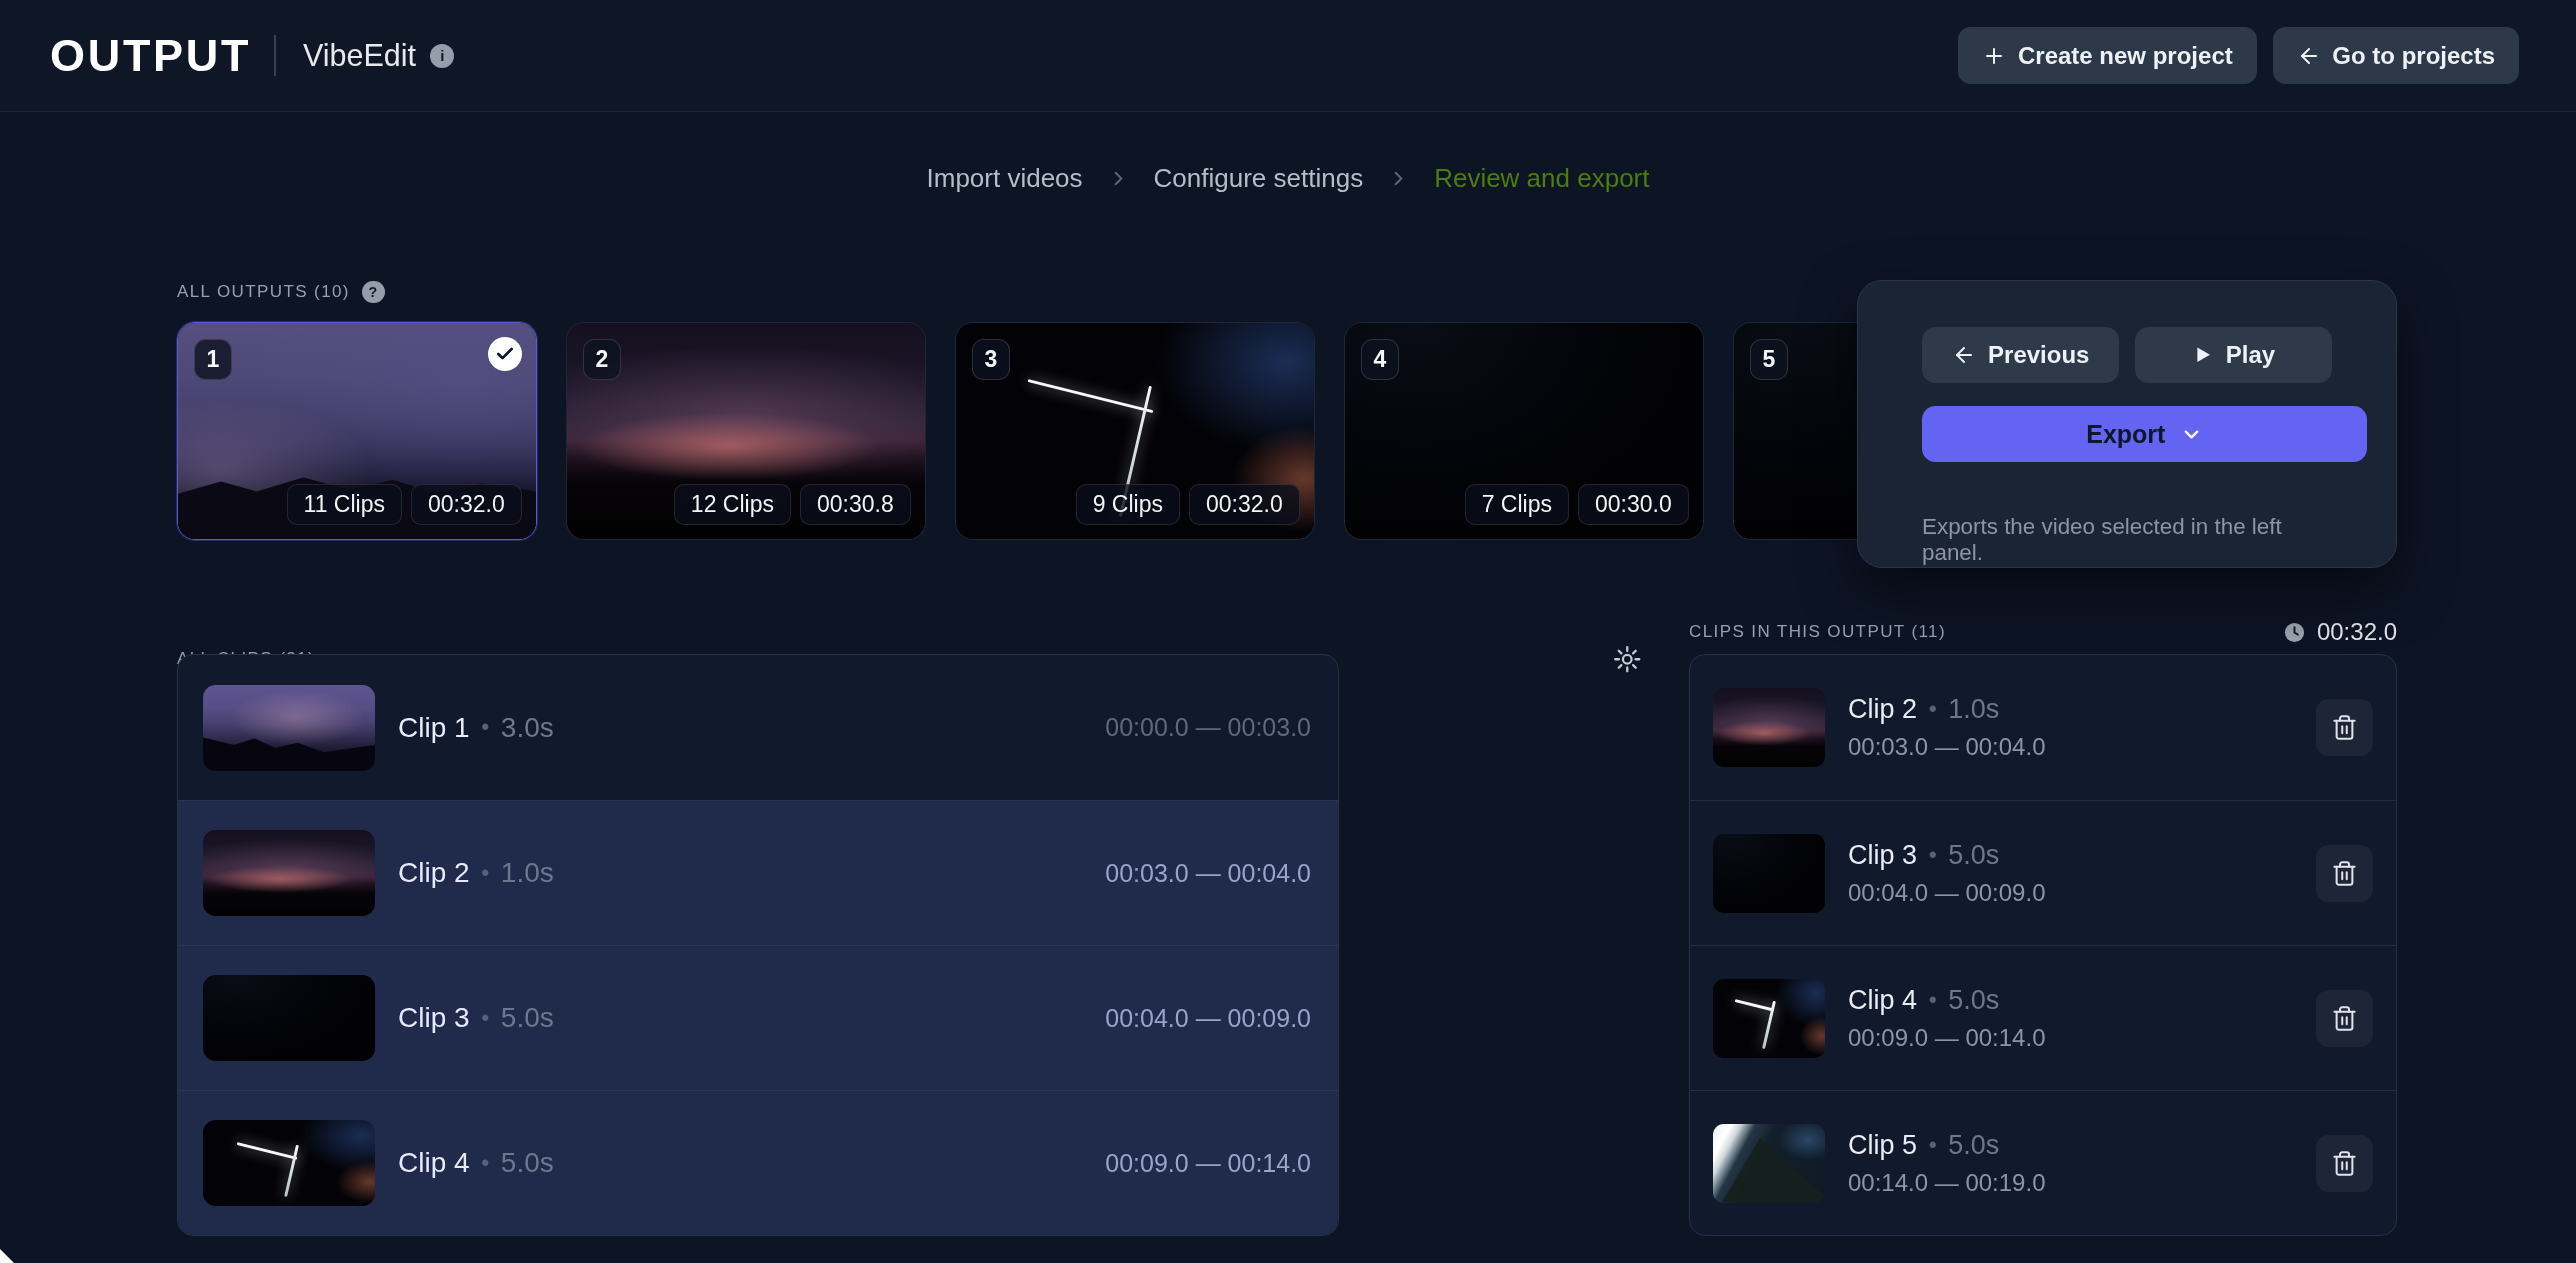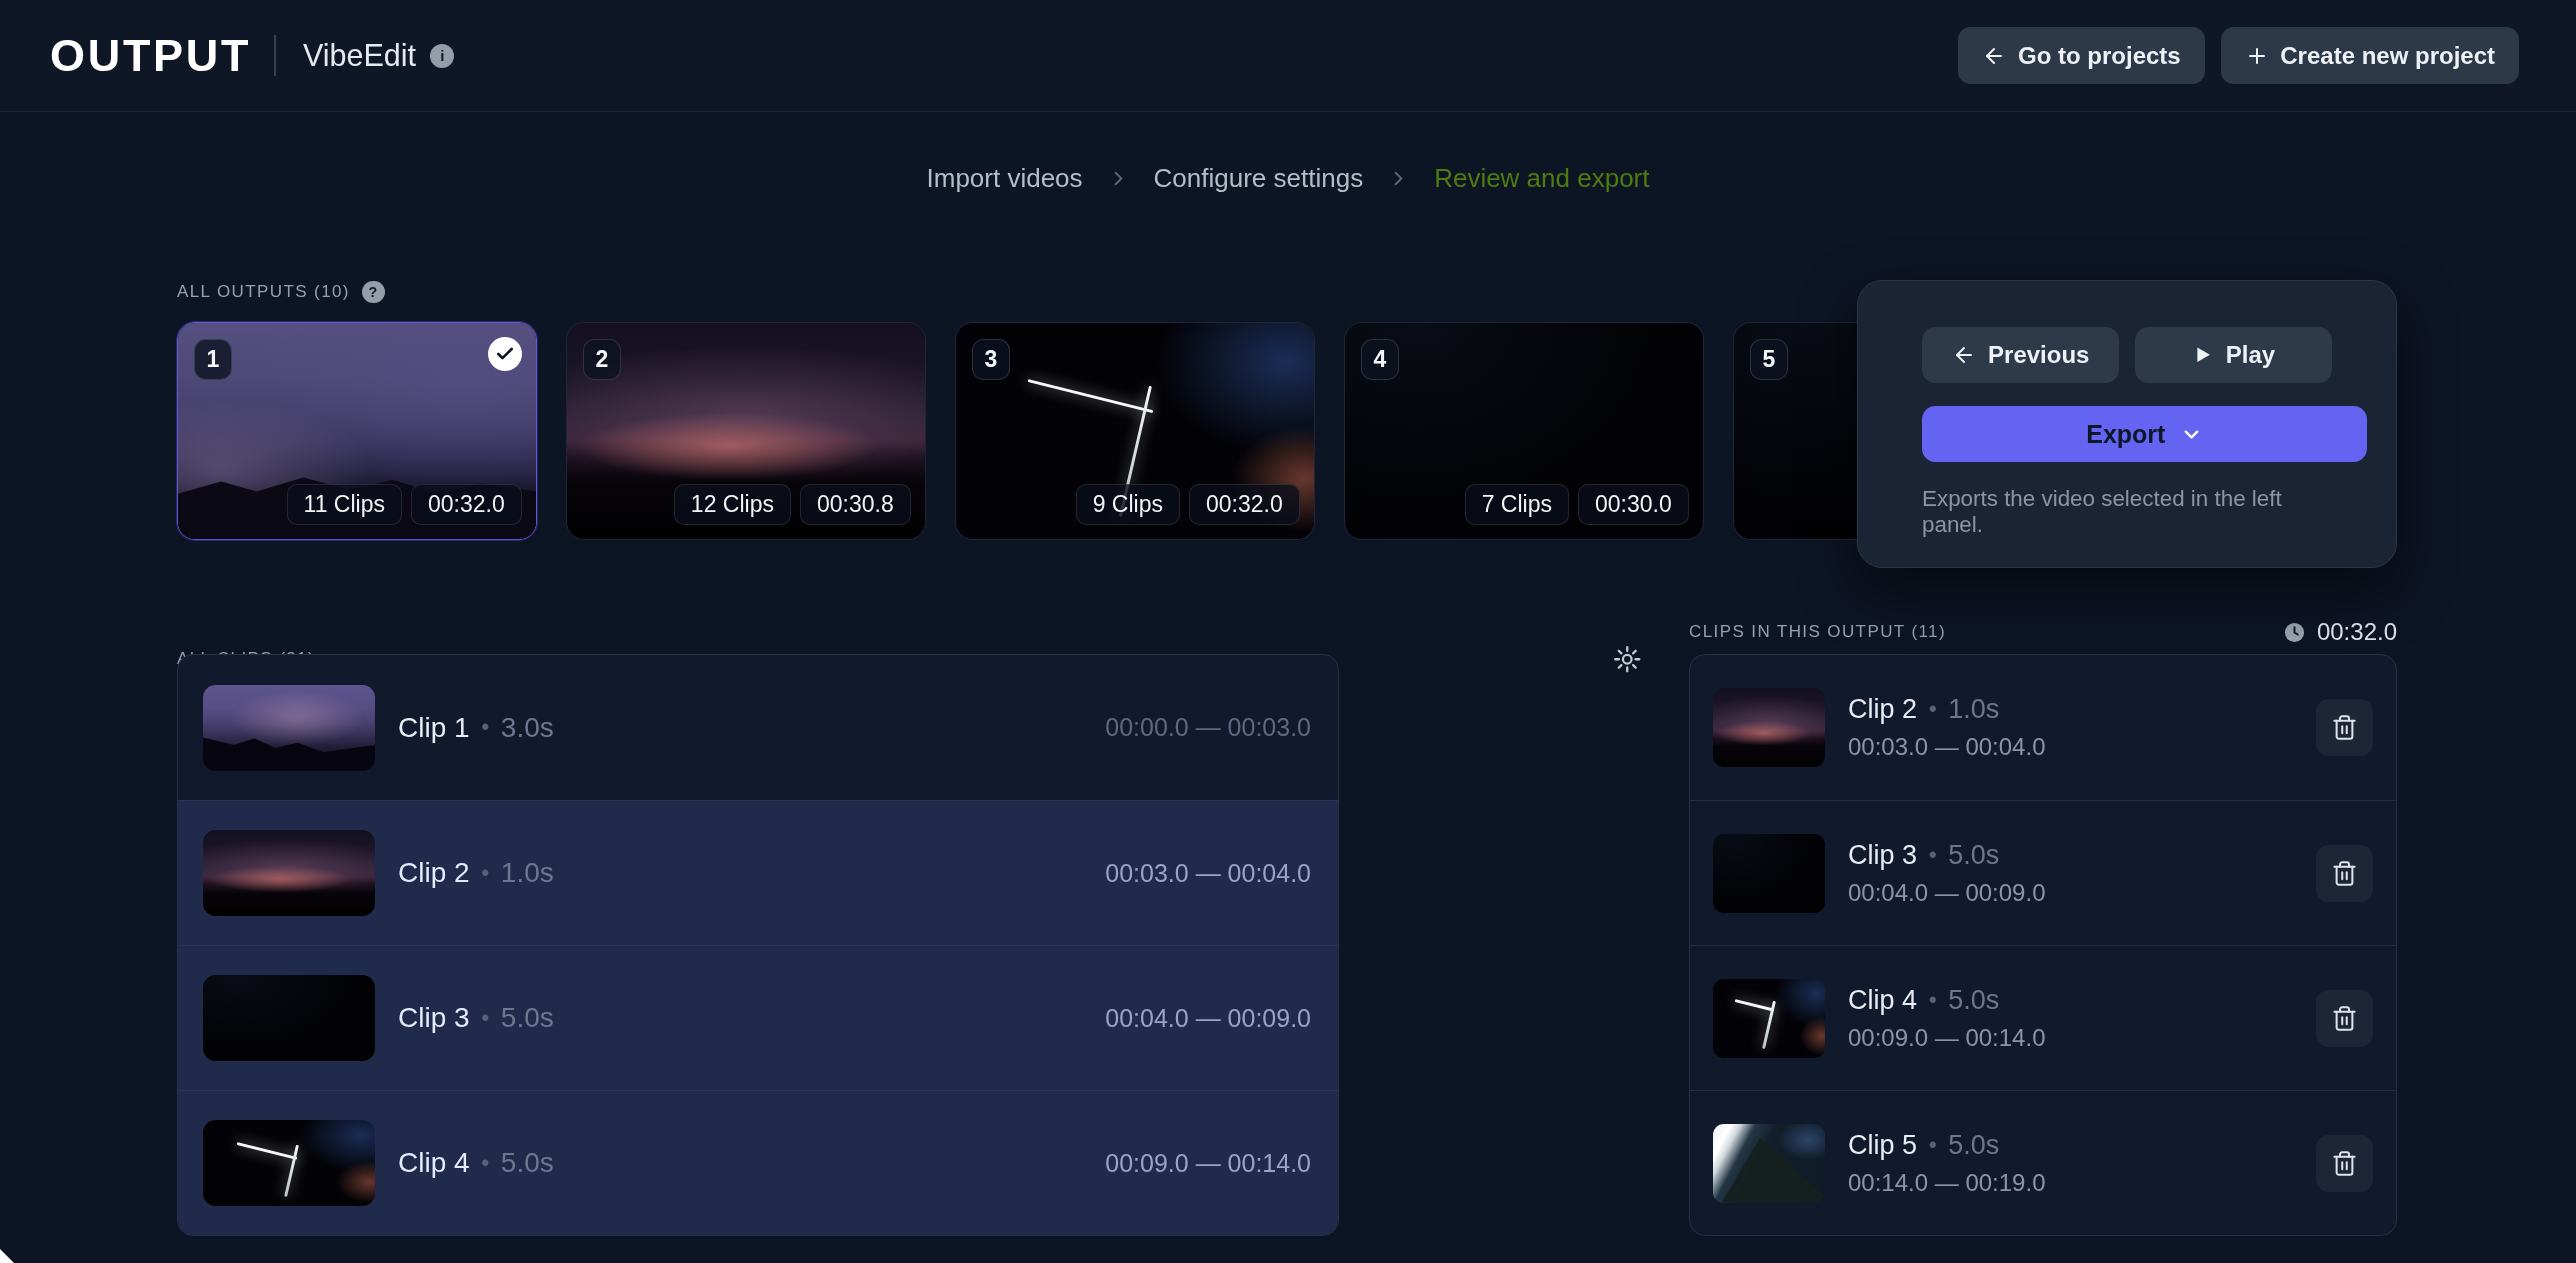--- a/index.html
+++ b/index.html
@@ -94,21 +94,21 @@
     width:214px; height:56px; border-radius:13.4px; background:#2e3949;
     display:flex; align-items:center; justify-content:center; gap:12.5px;
     color:#eef1f5; font-size:24px; font-weight:600; border:none; cursor:pointer; font-family:inherit;
   }
   .export-btn{
     margin-top:23px; width:445px; height:56px; border-radius:13.4px;
     background:#6365f2; color:#0f172a; font-size:25px; font-weight:600;
     display:flex; align-items:center; justify-content:center; gap:14.3px;
     border:none; cursor:pointer; font-family:inherit;
   }
-  .export-caption{ margin-top:24px; font-size:22.4px; color:#8d94a6; }
+  .export-caption{ margin-top:52px; font-size:22.4px; color:#8d94a6; }
 
   
   .list-header-left{
     position:absolute; left:177px; top:644px; width:1465px;
     display:flex; align-items:center; justify-content:space-between;
   }
   .list-header-right{
     position:absolute; left:1689px; top:618px; width:708px;
     display:flex; align-items:center; justify-content:space-between;
   }
@@ -216,35 +216,35 @@
 <body>
 
 <header class="topbar">
   <div class="logo">OUTPUT</div>
   <div class="topbar-sep"></div>
   <div class="project-name">VibeEdit</div>
   <span class="circle-glyph info-circle glyph-i"></span>
   <div class="topbar-actions">
     <button class="btn">
       <span>
+        <svg width="24" height="24" viewBox="0 0 24 24" fill="none" stroke="#eef1f5" stroke-width="2" stroke-linecap="round">
+            <path d="M12 5v14"></path>
+            <path d="M5 12h14"></path>
+          </svg>
+      </span>
+      <span>Create new project</span>
+    </button>
+    <button class="btn">
+      <span>
         <svg width="24" height="24" viewBox="0 0 24 24" fill="none" stroke="#eef1f5" stroke-width="2" stroke-linecap="round" stroke-linejoin="round">
             <path d="M19 12H5"></path>
             <path d="M12 19l-7-7 7-7"></path>
           </svg>
       </span>
       <span>Go to projects</span>
-    </button>
-    <button class="btn">
-      <span>
-        <svg width="24" height="24" viewBox="0 0 24 24" fill="none" stroke="#eef1f5" stroke-width="2" stroke-linecap="round">
-            <path d="M12 5v14"></path>
-            <path d="M5 12h14"></path>
-          </svg>
-      </span>
-      <span>Create new project</span>
     </button>
   </div>
 </header>
 
 <nav class="steps">
   <span class="step">Import videos</span>
   <span class="step-chevron">
     <svg width="23" height="23" viewBox="0 0 24 24" fill="none" stroke="#5c657a" stroke-width="2" stroke-linecap="round" stroke-linejoin="round">
         <path d="M9 18l6-6-6-6"></path>
       </svg>

